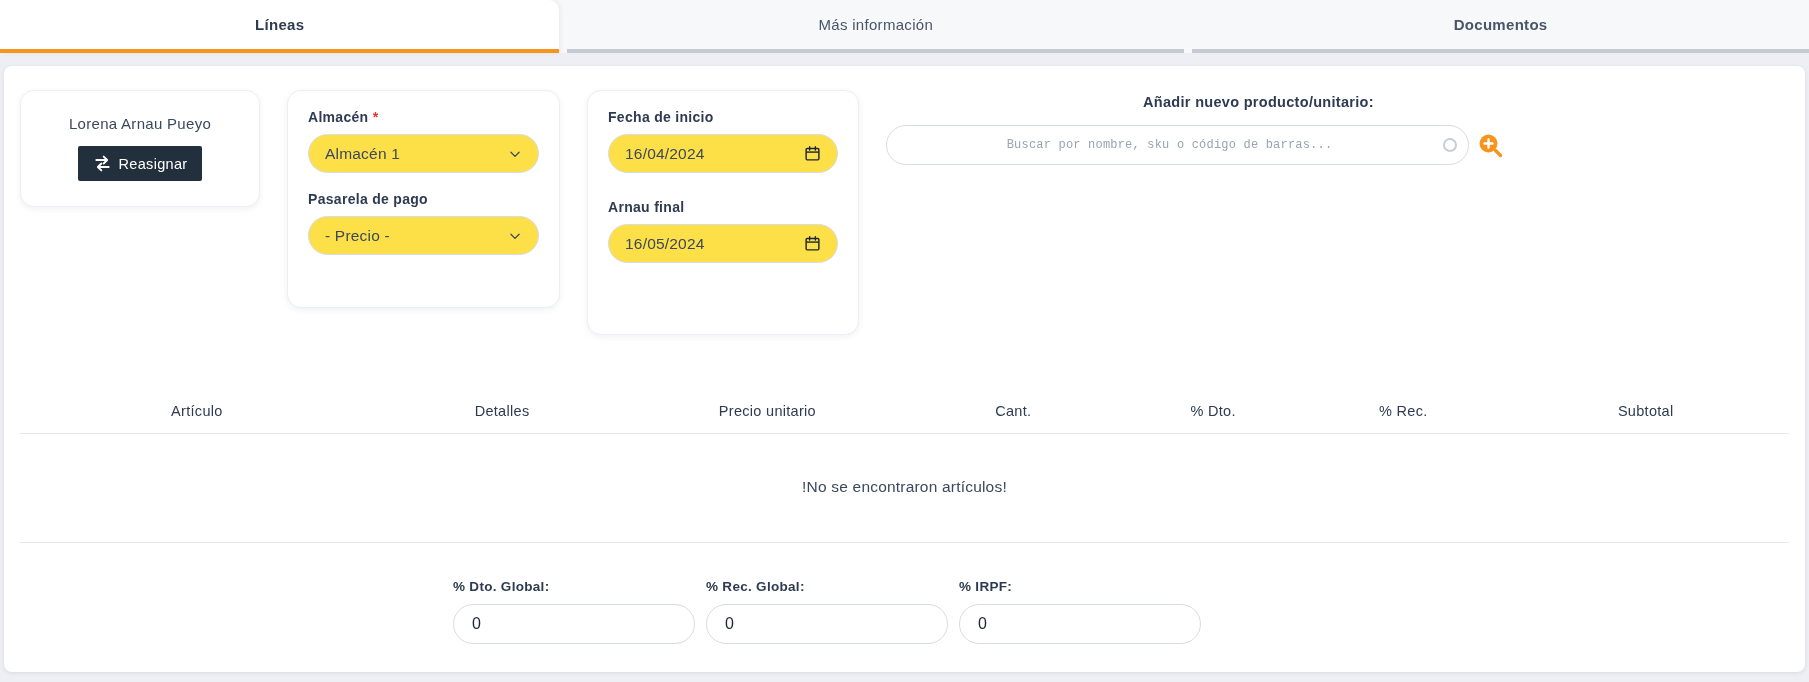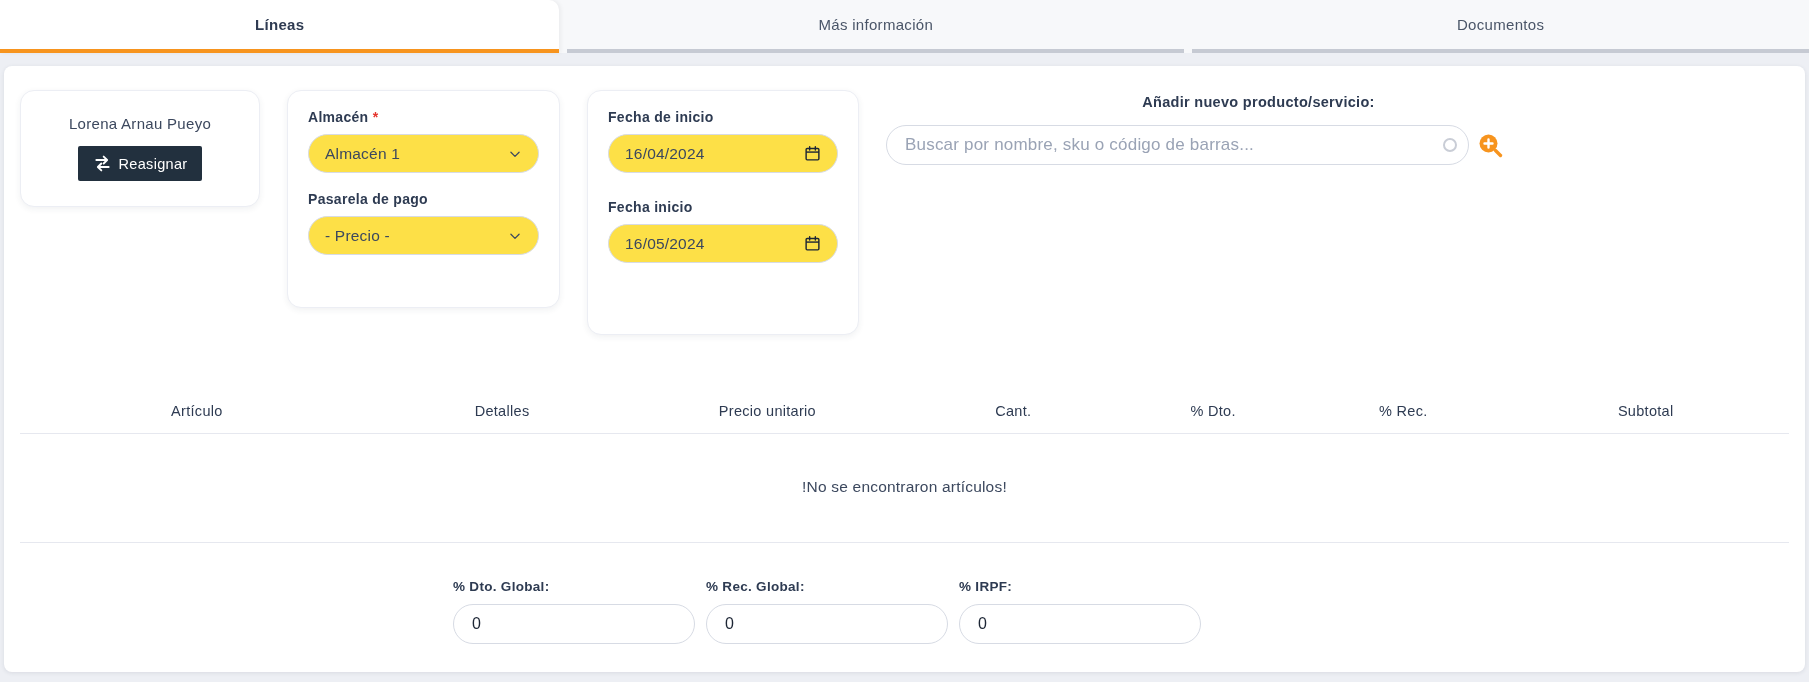--- a/index.html
+++ b/index.html
@@ -6,21 +6,21 @@
   body { font-family: "Liberation Sans", sans-serif; background: #e9ebf0; }
   .screen { width: 1809px; height: 682px; background: #edeff4; overflow: hidden; position: relative; }
 
   
   .tabbar { display: flex; height: 53px; background: #f7f8fa; gap: 8px; }
   .tab { display: flex; align-items: center; justify-content: center;
          font-size: 15px; color: #4a5568; letter-spacing: .3px; cursor: pointer;
          border-bottom: 4px solid #c6cad3; }
   .tab.t1 { width: 31.2%; }
   .tab.t2 { width: 34.4%; }
-  .tab.t3 { width: 34.4%; }
+  .tab.t3 { width: 34.4%; font-weight: bold; }
   .tab.active { background: #ffffff; color: #2f3b52; font-weight: bold;
                 border-bottom: 4px solid #f7941e; border-radius: 0 10px 0 0;
                 box-shadow: 2px 0 4px rgba(0,0,0,.05); }
 
   
   .main-card { position: absolute; left: 4px; right: 4px; top: 66px; height: 606px;
                background: #ffffff; border-radius: 8px; box-shadow: 0 1px 4px rgba(40,50,70,.10); }
 
   .top-row { display: flex; align-items: flex-start; padding: 24px 16px 0 16px; }
 
@@ -49,22 +49,22 @@
                   padding: 0 16px; font-size: 15.5px; color: #3c485e; letter-spacing: .2px;
                   background: #fde047; cursor: pointer; }
 
   
   .search-area { margin-left: 27px; width: 625px; padding-top: 4px; }
   .search-label { font-size: 14.5px; font-weight: bold; color: #2e3b52; letter-spacing: .3px;
                   text-align: center; padding-left: 120px; }
   .search-row { display: flex; align-items: center; margin-top: 15px; }
   .search-input-wrap { position: relative; flex: 0 0 583px; }
   .search-input { width: 100%; height: 40px; border: 1.5px solid #d7dbe4; border-radius: 20px;
-                  padding: 0 34px 0 18px; font-size: 17px; color: #3c485e; font-family: Liberation Sans, sans-serif;
-                  letter-spacing: .2px; outline: none; }
+                  padding: 0 34px 0 18px; font-size: 12px; color: #3c485e; font-family: Liberation Mono, monospace;
+                  letter-spacing: .2px; outline: none; text-align: center; }
   .search-input::placeholder { color: #9aa3b5; }
   .loader-circle { position: absolute; right: 12px; top: 13px; width: 14px; height: 14px;
                    border: 2px solid #c9cdd6; border-radius: 50%; }
   .add-search { margin-left: 8px; cursor: pointer; display: inline-flex; }
 
   
   .table-wrap { padding: 0 16px; margin-top: 58px; }
   table.lines { width: 100%; border-collapse: collapse; }
   table.lines th { font-size: 14.5px; font-weight: normal; color: #2e3b52; letter-spacing: .3px;
                    text-align: center; padding: 10px 4px 14px 4px; border-bottom: 1px solid #e6e8ef; }
@@ -156,36 +156,36 @@
             <span class="icon">
               <svg width="17" height="17" viewBox="0 0 24 24" fill="none">
                 <rect x="3" y="5" width="18" height="16" rx="1.5" stroke="#1d2635" stroke-width="2"></rect>
                 <path d="M3 10h18" stroke="#1d2635" stroke-width="2"></path>
                 <path d="M8 2.5V7M16 2.5V7" stroke="#1d2635" stroke-width="2" stroke-linecap="round"></path>
               </svg>
             </span>
           </div>
         </div>
         <div class="field-group">
-          <div class="field-label">Fecha inicio</div>
+          <div class="field-label">Arnau final</div>
           <div class="pill-control">
             <span>16/05/2024</span>
             <span class="icon">
               <svg width="17" height="17" viewBox="0 0 24 24" fill="none">
                 <rect x="3" y="5" width="18" height="16" rx="1.5" stroke="#1d2635" stroke-width="2"></rect>
                 <path d="M3 10h18" stroke="#1d2635" stroke-width="2"></path>
                 <path d="M8 2.5V7M16 2.5V7" stroke="#1d2635" stroke-width="2" stroke-linecap="round"></path>
               </svg>
             </span>
           </div>
         </div>
       </div>
 
       <div class="search-area">
-        <div class="search-label">Añadir nuevo producto/servicio:</div>
+        <div class="search-label">Añadir nuevo producto/unitario:</div>
         <div class="search-row">
           <div class="search-input-wrap">
             <input class="search-input" type="text" placeholder="Buscar por nombre, sku o código de barras..." style="">
             <span class="loader-circle"></span>
           </div>
           <span class="add-search icon">
             <svg width="27" height="27" viewBox="0 0 27 27" fill="none">
               <circle cx="11.5" cy="11.5" r="9" fill="#f7941e"></circle>
               <path d="M11.5 7.5v8M7.5 11.5h8" stroke="#fff" stroke-width="2.4" stroke-linecap="round"></path>
               <path d="M18.5 18.5l5 5" stroke="#f7941e" stroke-width="3.4" stroke-linecap="round"></path>

